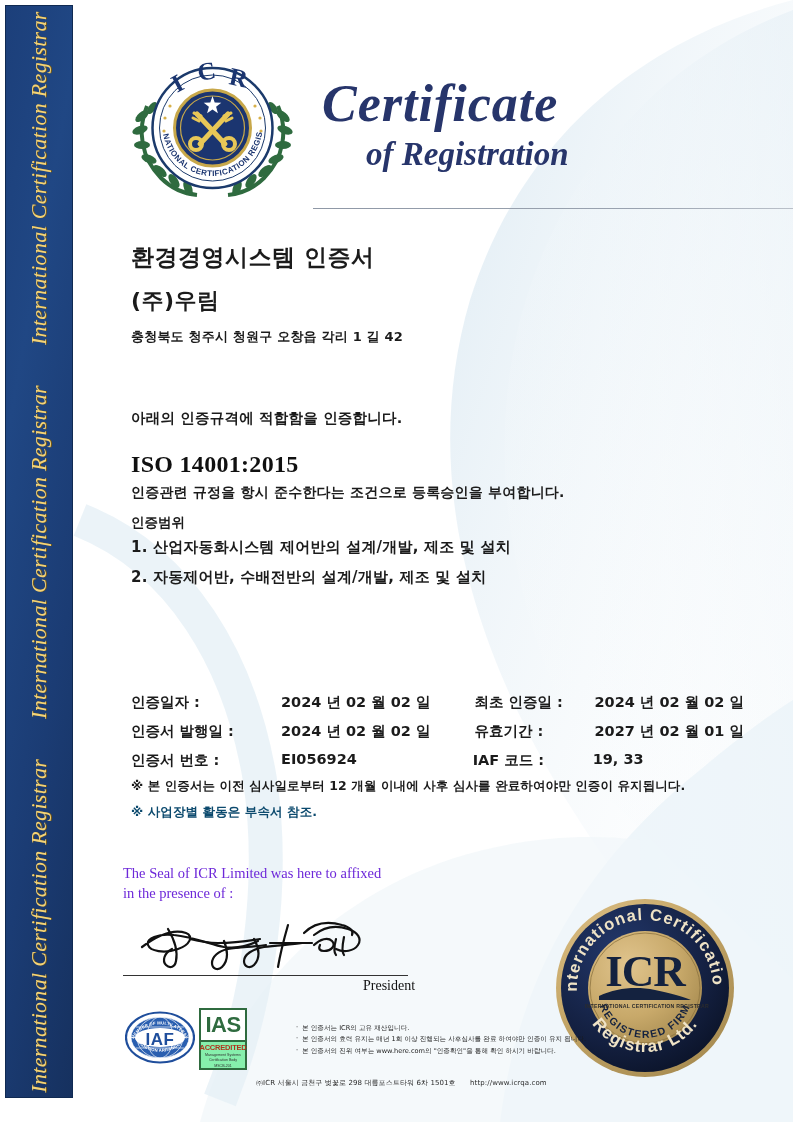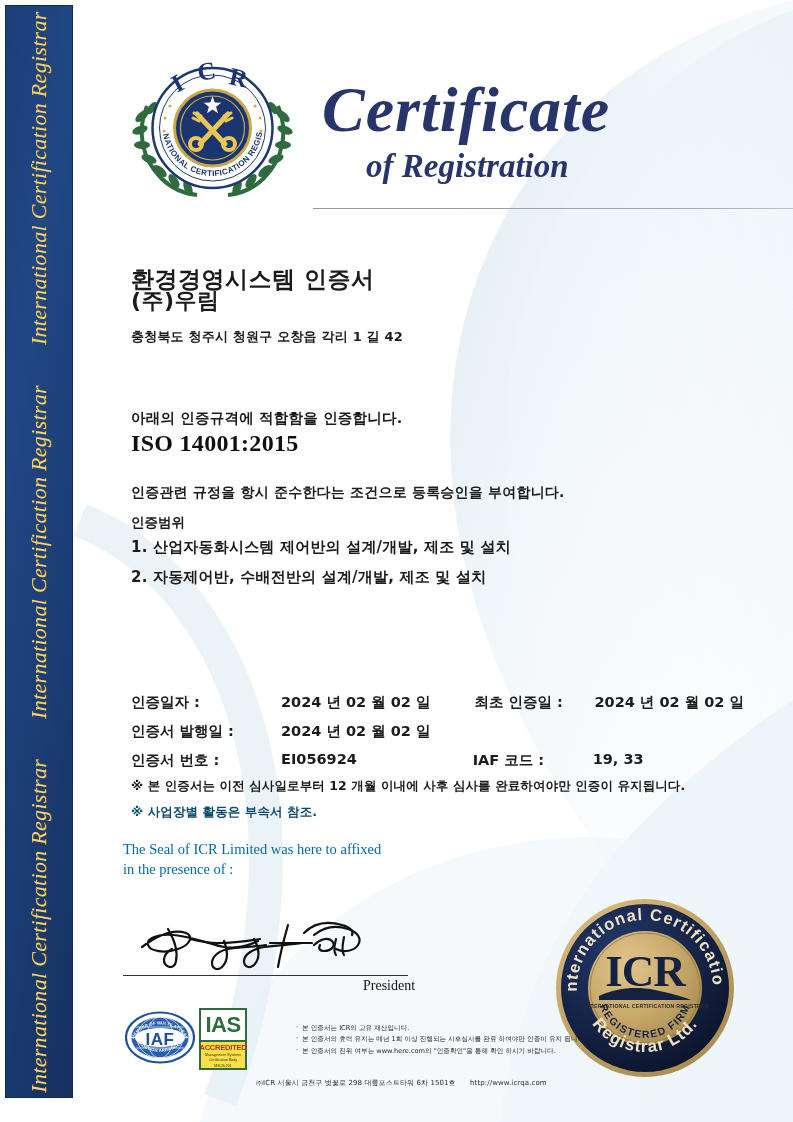--- a/index.html
+++ b/index.html
@@ -43,21 +43,21 @@
   .content{position:absolute;left:73px;top:0;width:720px;height:1122px;}
 
   
   .emblem{position:absolute;left:52px;top:58px;width:175px;height:140px;}
 
   
   .title-wrap{position:absolute;left:235px;top:78px;width:470px;}
   .title-main{
     font-family:"Liberation Serif", serif;
     font-style:italic;font-weight:700;
-    font-size:64px;line-height:1;
+    font-size:52px;line-height:1;
     color:#27356b;
     letter-spacing:1px;
     text-align:left;
     padding-left:14px;
   }
   .title-sub{
     font-family:"Liberation Serif", serif;
     font-style:italic;font-weight:700;
     font-size:33px;line-height:1;
     color:#27356b;
@@ -65,29 +65,29 @@
     padding-left:58px;
   }
   .rule{
     position:absolute;left:240px;top:208px;width:545px;height:1px;
     background:linear-gradient(90deg,#8f98a6 0%,#9aa3b0 60%,#c8cdd4 100%);
   }
 
   
   .ko{font-family:"DejaVu Sans","Liberation Sans",sans-serif;color:#1b1b1b;}
 
-  .doc-type{position:absolute;left:58px;top:242px;font-size:23px;font-weight:700;letter-spacing:.5px;margin-top:22px;}
+  .doc-type{position:absolute;left:58px;top:242px;font-size:23px;font-weight:700;letter-spacing:.5px;}
   .company{position:absolute;left:58px;top:286px;font-size:22px;font-weight:700;letter-spacing:.5px;}
   .address{position:absolute;left:58px;top:328px;font-size:13px;font-weight:700;letter-spacing:.2px;}
 
   .stmt1{position:absolute;left:58px;top:379px;font-size:14.5px;font-weight:700;letter-spacing:.2px;}
   .stmt2{position:absolute;left:58px;top:409px;font-size:14.5px;font-weight:700;letter-spacing:.2px;}
 
   .std{
-    position:absolute;left:58px;top:430px;
+    position:absolute;left:58px;top:451px;
     font-family:"Liberation Serif", serif;
     font-size:24px;font-weight:700;color:#101010;letter-spacing:.3px;
   }
   .stmt3{position:absolute;left:58px;top:484px;font-size:14px;font-weight:700;letter-spacing:.2px;}
 
   .scope-label{position:absolute;left:58px;top:514px;font-size:13.5px;font-weight:700;}
   .scope-1{position:absolute;left:58px;top:538px;font-size:15px;font-weight:700;letter-spacing:.2px;}
   .scope-2{position:absolute;left:58px;top:568px;font-size:15px;font-weight:700;letter-spacing:.2px;}
 
   
@@ -98,40 +98,40 @@
   .dlab{font-size:14.5px;font-weight:700;color:#1b1b1b;white-space:nowrap;}
   .dval{font-size:14.5px;font-weight:700;color:#1b1b1b;white-space:nowrap;}
   .dcol-l .dlab{min-width:150px;}
   .dcol-r .dlab{min-width:120px;}
 
   .note1{position:absolute;left:58px;top:778px;font-size:12.5px;font-weight:700;color:#1b1b1b;letter-spacing:.1px;}
   .note2{position:absolute;left:58px;top:804px;font-size:12.5px;font-weight:700;color:#0c4a6e;letter-spacing:.1px;}
 
   
   .seal-txt{
-    position:absolute;left:50px;top:840px;width:340px;
-    font-family:"Liberation Serif", serif;
-    font-size:14.5px;line-height:1.35;color:#0369a1;
+    position:absolute;left:50px;top:864px;width:340px;
+    font-family:"Liberation Serif", serif;
+    font-size:14.5px;line-height:1.35;color:#6d28d9;
   }
   .sig{position:absolute;left:55px;top:915px;width:320px;height:60px;}
   .sig-line{position:absolute;left:50px;top:975px;width:285px;height:1px;background:#333;}
   .president{
     position:absolute;left:290px;top:978px;
     font-family:"Liberation Serif", serif;
     font-size:14px;color:#111;
   }
 
   
   .gold-seal{position:absolute;left:482px;top:898px;width:180px;height:180px;}
 
   
   .iaf-logo{position:absolute;left:52px;top:1010px;width:70px;height:55px;}
   .ias-logo{
     position:absolute;left:126px;top:1008px;width:48px;height:62px;
-    border:2px solid #2f6b3f;background:#fde047;box-sizing:border-box;
+    border:2px solid #2f6b3f;background:#86efac;box-sizing:border-box;
     display:flex;flex-direction:column;align-items:center;justify-content:flex-start;
   }
   .ias-top{
     width:100%;height:30px;background:#fff;
     display:flex;align-items:center;justify-content:center;
     font-family:"Liberation Sans",sans-serif;font-weight:700;font-size:22px;color:#2f6b3f;
     letter-spacing:-.5px;
   }
   .ias-bar{width:100%;height:2px;background:#2f6b3f;}
   .ias-acc{
@@ -289,20 +289,24 @@
         </div>
         <div class="dcol-r">
           <span class="dlab">최초 인증일 :</span>
           <span class="dval">2024 년  02 월  02 일</span>
         </div>
       </div>
       <div class="drow">
         <div class="dcol-l">
           <span class="dlab">인증서 발행일 :</span>
           <span class="dval">2024 년  02 월  02 일</span>
+        </div>
+        <div class="dcol-r">
+          <span class="dlab">유효기간 :</span>
+          <span class="dval">2027 년  02 월  01 일</span>
         </div>
       </div>
       <div class="drow">
         <div class="dcol-l">
           <span class="dlab">인증서 번호 :</span>
           <span class="dval">EI056924</span>
         </div>
         <div class="dcol-r">
           <span class="dlab">IAF 코드 :</span>
           <span class="dval">19, 33</span>

